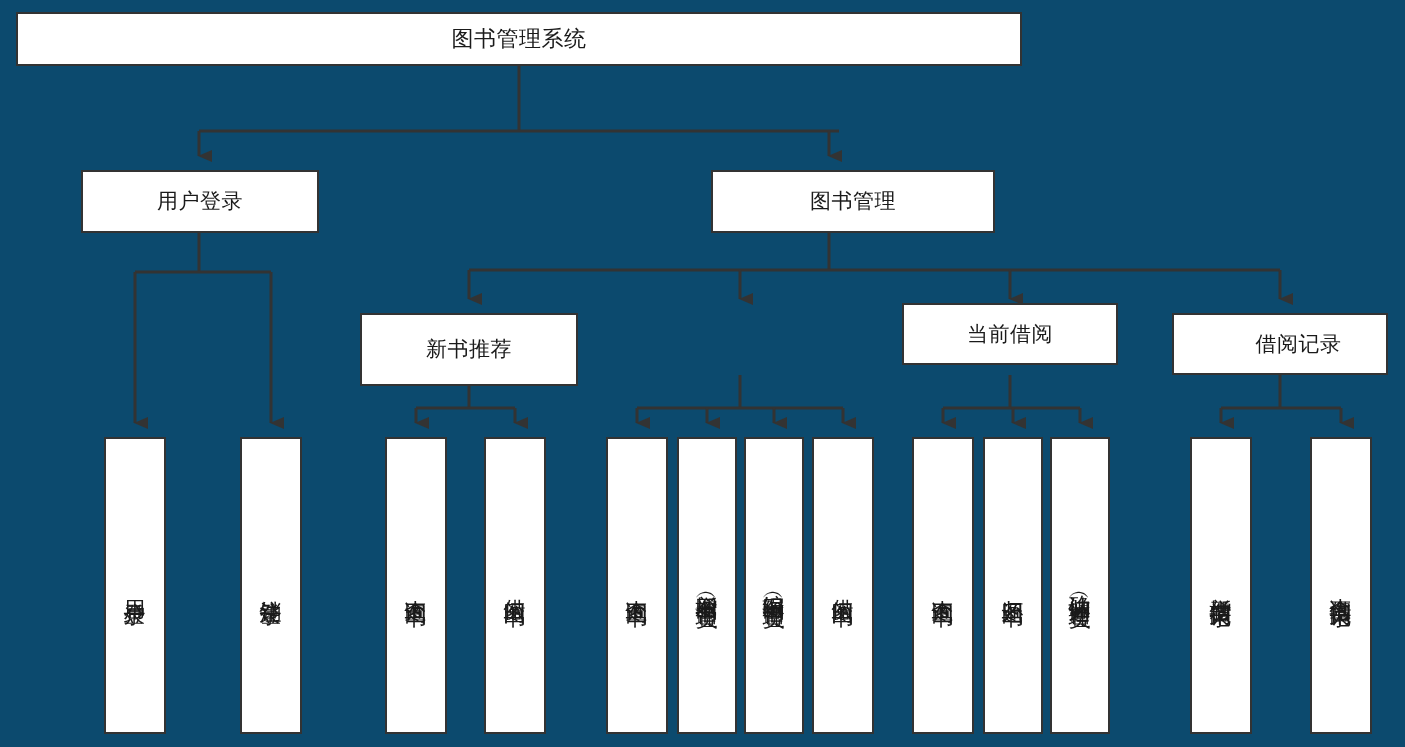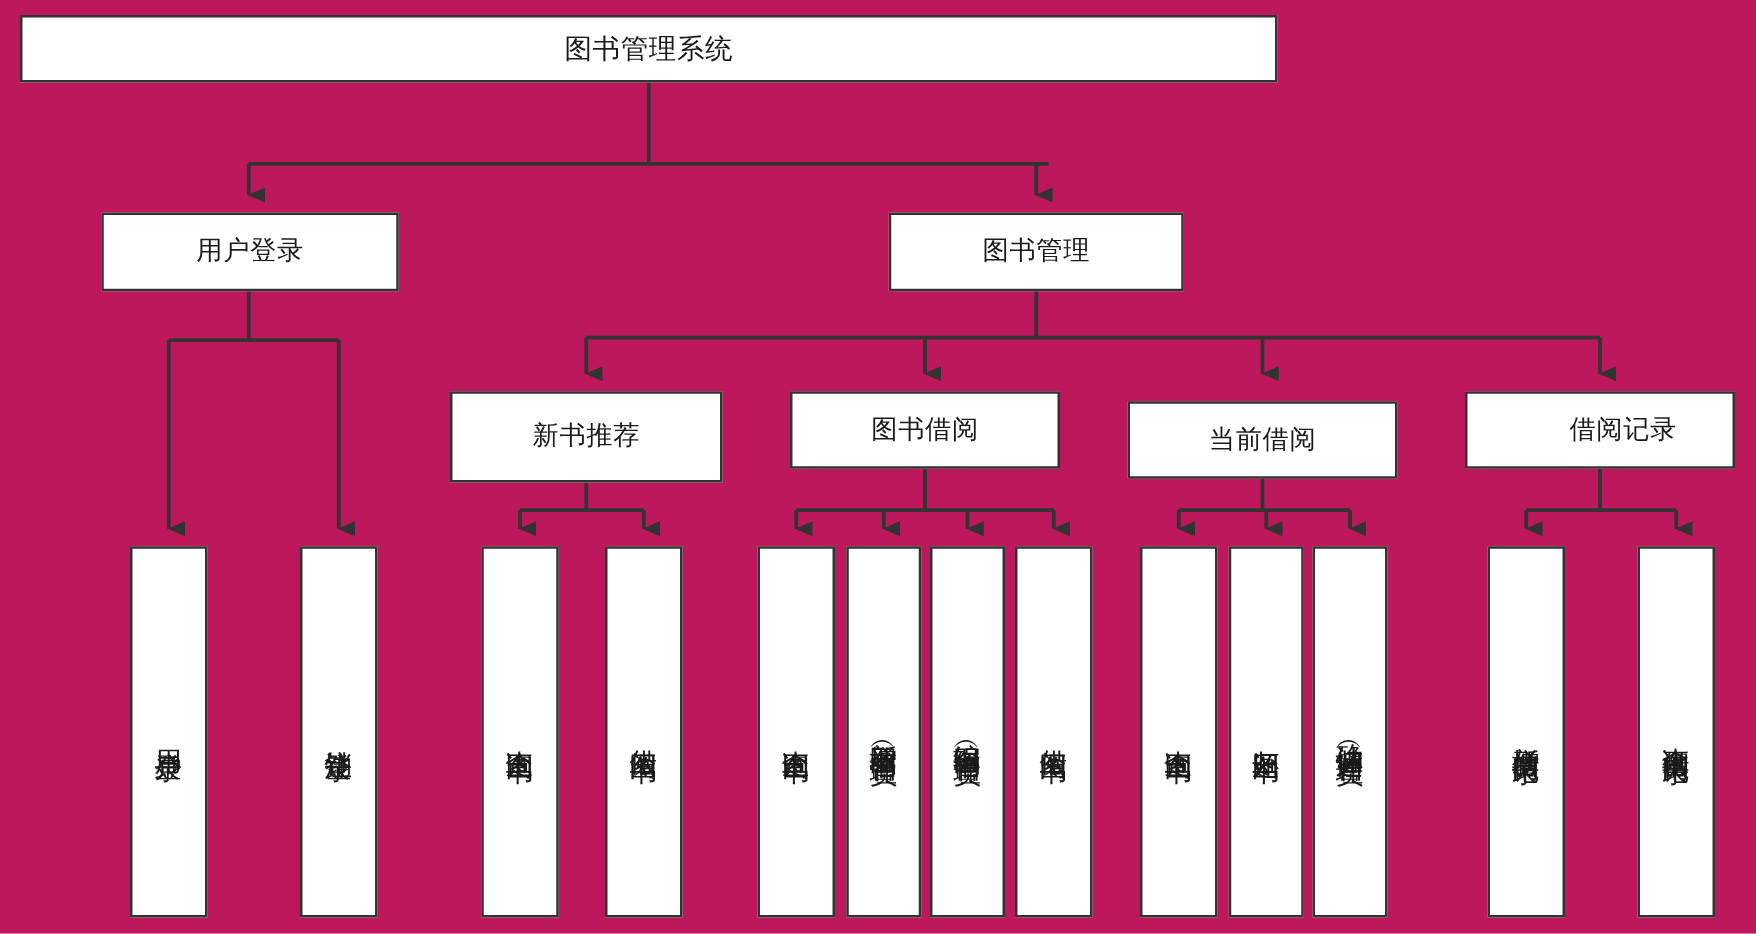--- a/index.html
+++ b/index.html
@@ -7,21 +7,21 @@
     padding: 0;
     background: #ffffff;
   }
   body {
     font-family: "Liberation Sans", "DejaVu Sans", sans-serif;
   }
   #canvas {
     position: relative;
     width: 1405px;
     height: 747px;
-    background: #be185d;
+    background: #0c4a6e;
     overflow: hidden;
   }
   svg#wires {
     position: absolute;
     left: 0;
     top: 0;
     width: 1405px;
     height: 747px;
     pointer-events: none;
   }
@@ -124,31 +124,28 @@
     </g>
   </svg>
 
   <div class="node title horiz" style="left:16px; top:12px; width:1006px; height:54px;">
     <span class="lbl">图书管理系统</span>
   </div>
 
   <div class="node horiz" style="left:81px; top:170px; width:238px; height:63px;">
     <span class="lbl">用户登录</span>
   </div>
-  <div class="node horiz" style="left:711px; top:170px; width:236px; height:63px;align-items:center;">
+  <div class="node horiz" style="left:711px; top:170px; width:284px; height:63px;align-items:center;">
     <span class="lbl">图书管理</span>
   </div>
 
   <div class="node horiz" style="left:360px; top:313px; width:218px; height:73px;">
     <span class="lbl">新书推荐</span>
   </div>
-  <div class="node horiz" style="left:632px; top:313px; width:216px; height:62px;">
-    <span class="lbl">图书借阅</span>
-  </div>
-  <div class="node horiz" style="left:902px; top:321px; width:216px; height:62px;">
+  <div class="node horiz" style="left:902px; top:303px; width:216px; height:62px;">
     <span class="lbl">当前借阅</span>
   </div>
   <div class="node horiz" style="left:1172px; top:313px; width:216px; height:62px;padding-left:37px;">
     <span class="lbl">借阅记录</span>
   </div>
 
   <div class="node vert" style="left:104px; top:437px; width:62px; height:297px;">
     <span class="lbl">用户登录</span>
   </div>
   <div class="node vert" style="left:240px; top:437px; width:62px; height:297px;">

